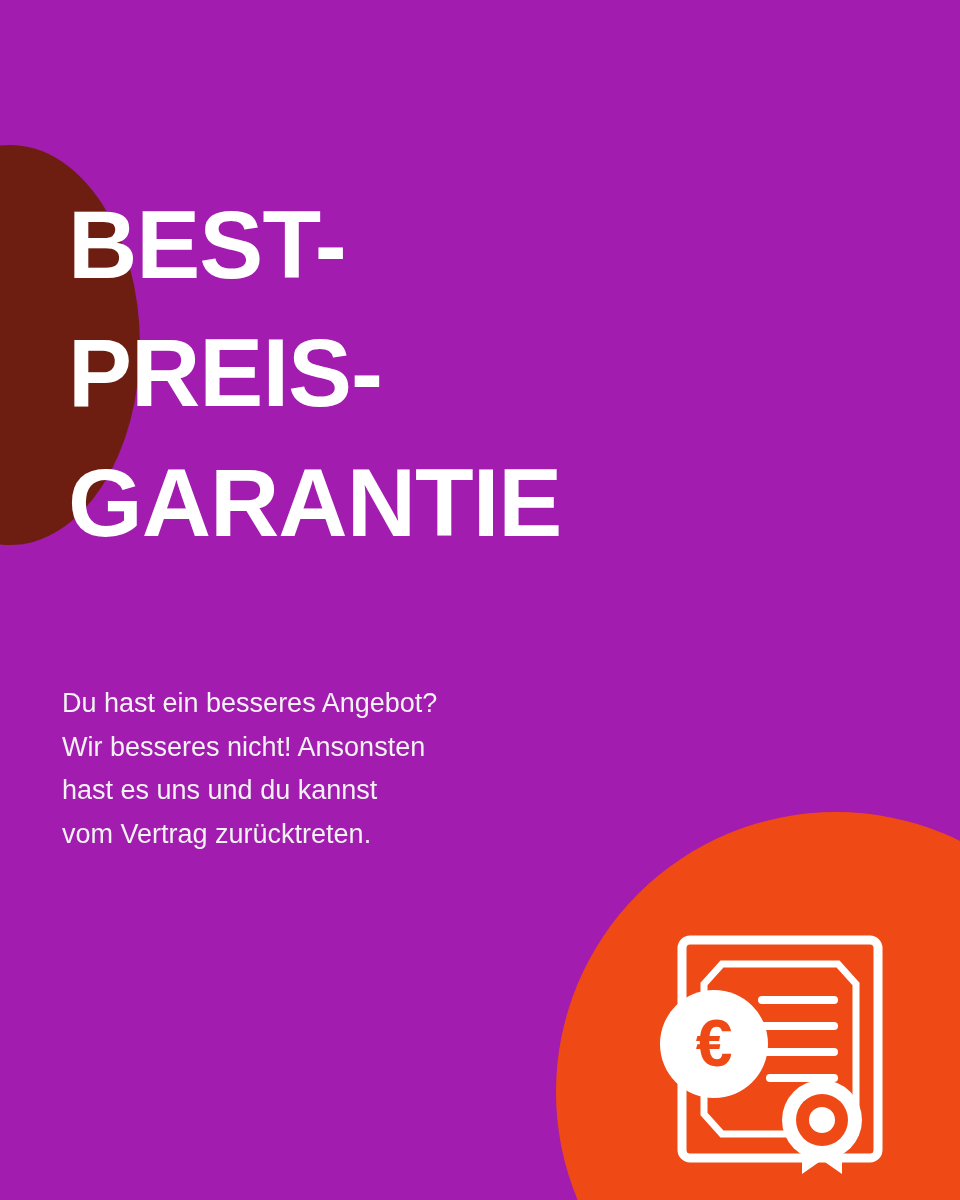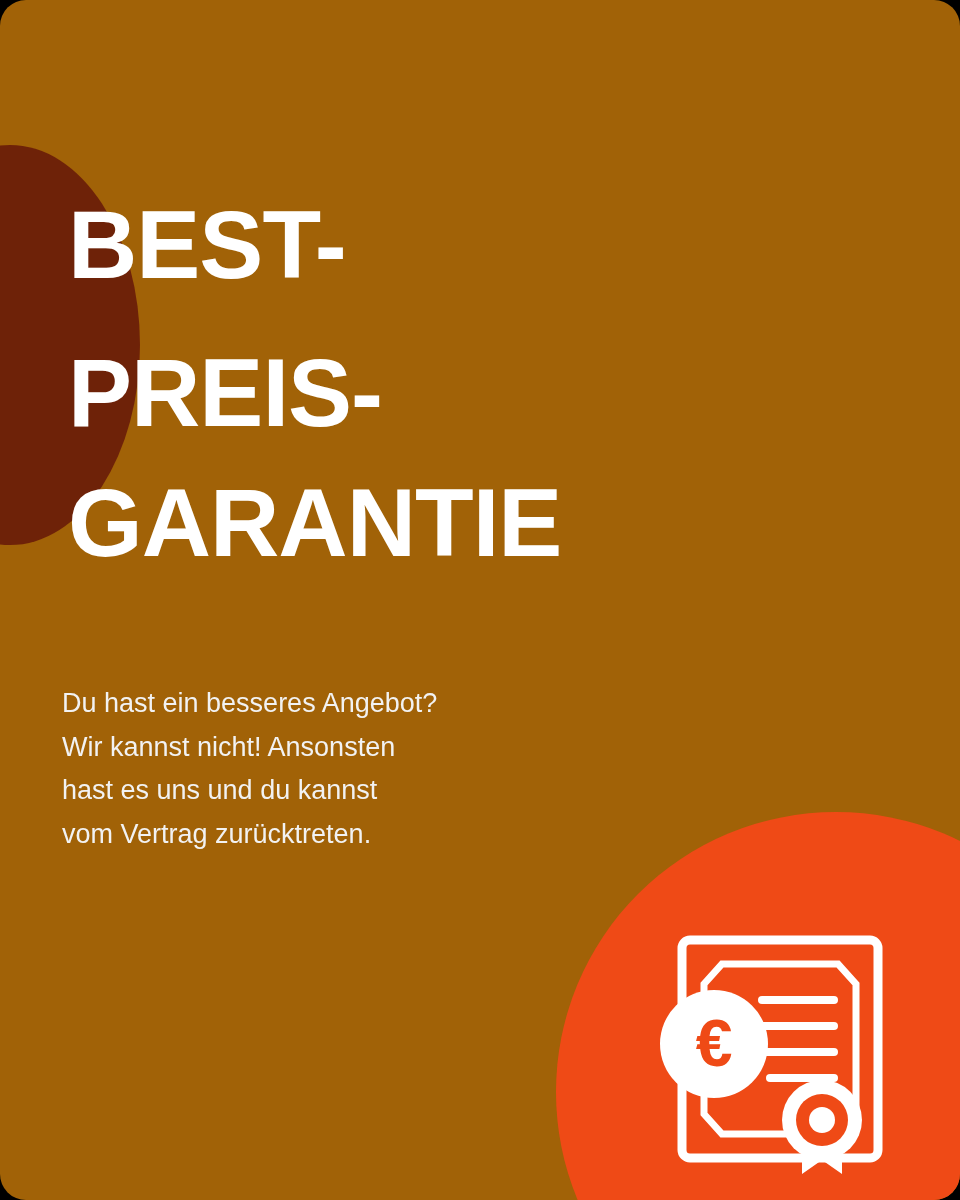--- a/index.html
+++ b/index.html
@@ -4,24 +4,23 @@
 <style>
   html, body {
     margin: 0;
     padding: 0;
     background: #000000;
   }
   .canvas {
     position: relative;
     width: 960px;
     height: 1200px;
-    background: #a16207;
+    background: #a21caf;
     overflow: hidden;
     font-family: "Liberation Sans", sans-serif;
-    border-radius: 26px;
   }
 
   
   .circle-left {
     position: absolute;
     left: -120px;
     top: 145px;
     width: 260px;
     height: 400px;
     border-radius: 50%;
@@ -47,21 +46,21 @@
     color: #ffffff;
     font-size: 96px;
     line-height: 1.02;
     font-weight: 700;
     letter-spacing: -1px;
   }
   .headline .line {
     display: block;
     white-space: nowrap;
   }
-  .headline .line-2 { margin-top: 50px; }
+  .headline .line-2 { margin-top: 30px; }
   .headline .line-3 { margin-top: 32px; }
 
   
   .subtext {
     position: absolute;
     left: 62px;
     top: 682px;
     width: 520px;
     color: #f2f2f2;
     font-size: 27px;
@@ -89,21 +88,21 @@
   <div class="circle-bottom-right"></div>
 
   <div class="headline">
     <span class="line line-1">BEST-</span>
     <span class="line line-2">PREIS-</span>
     <span class="line line-3">GARANTIE</span>
   </div>
 
   <div class="subtext">
     <span class="line">Du hast ein besseres Angebot?</span>
-    <span class="line">Wir kannst nicht! Ansonsten</span>
+    <span class="line">Wir besseres nicht! Ansonsten</span>
     <span class="line">hast es uns und du kannst</span>
     <span class="line">vom Vertrag zurücktreten.</span>
   </div>
 
   <div class="badge-icon">
     <svg viewBox="0 0 252 252" xmlns="http://www.w3.org/2000/svg">
 
       <rect x="30" y="18" width="196" height="218" rx="8" ry="8" fill="none" stroke="#ffffff" stroke-width="9"></rect>
 
       <path d="M 52 62 L 70 42 L 186 42 L 204 62 L 204 192 L 186 212 L 70 212 L 52 192 Z" fill="none" stroke="#ffffff" stroke-width="7"></path>

